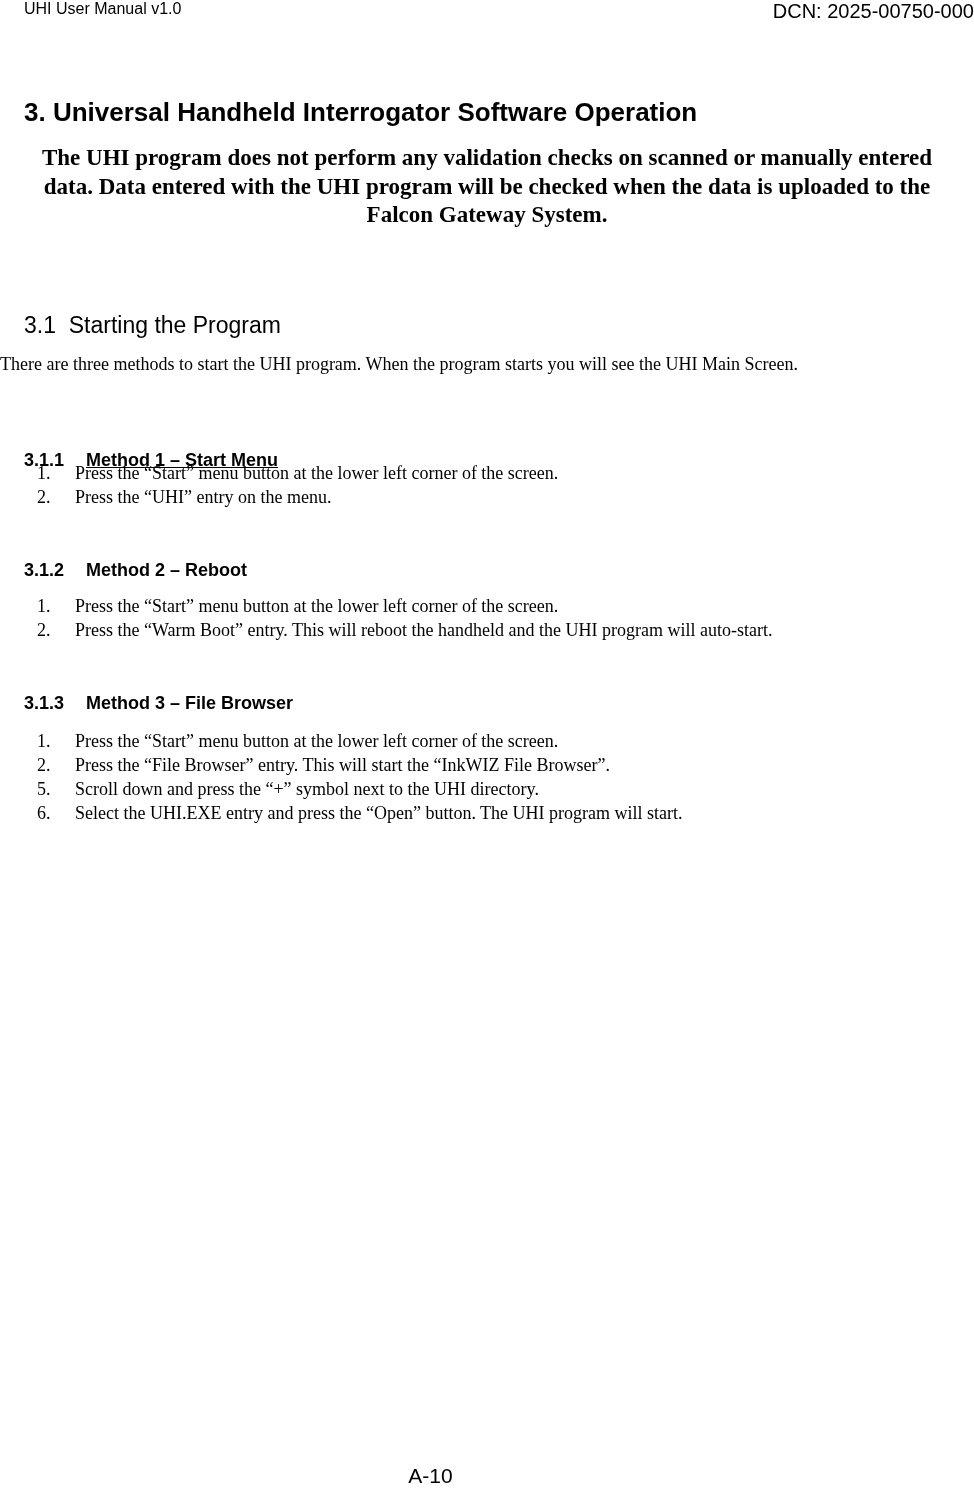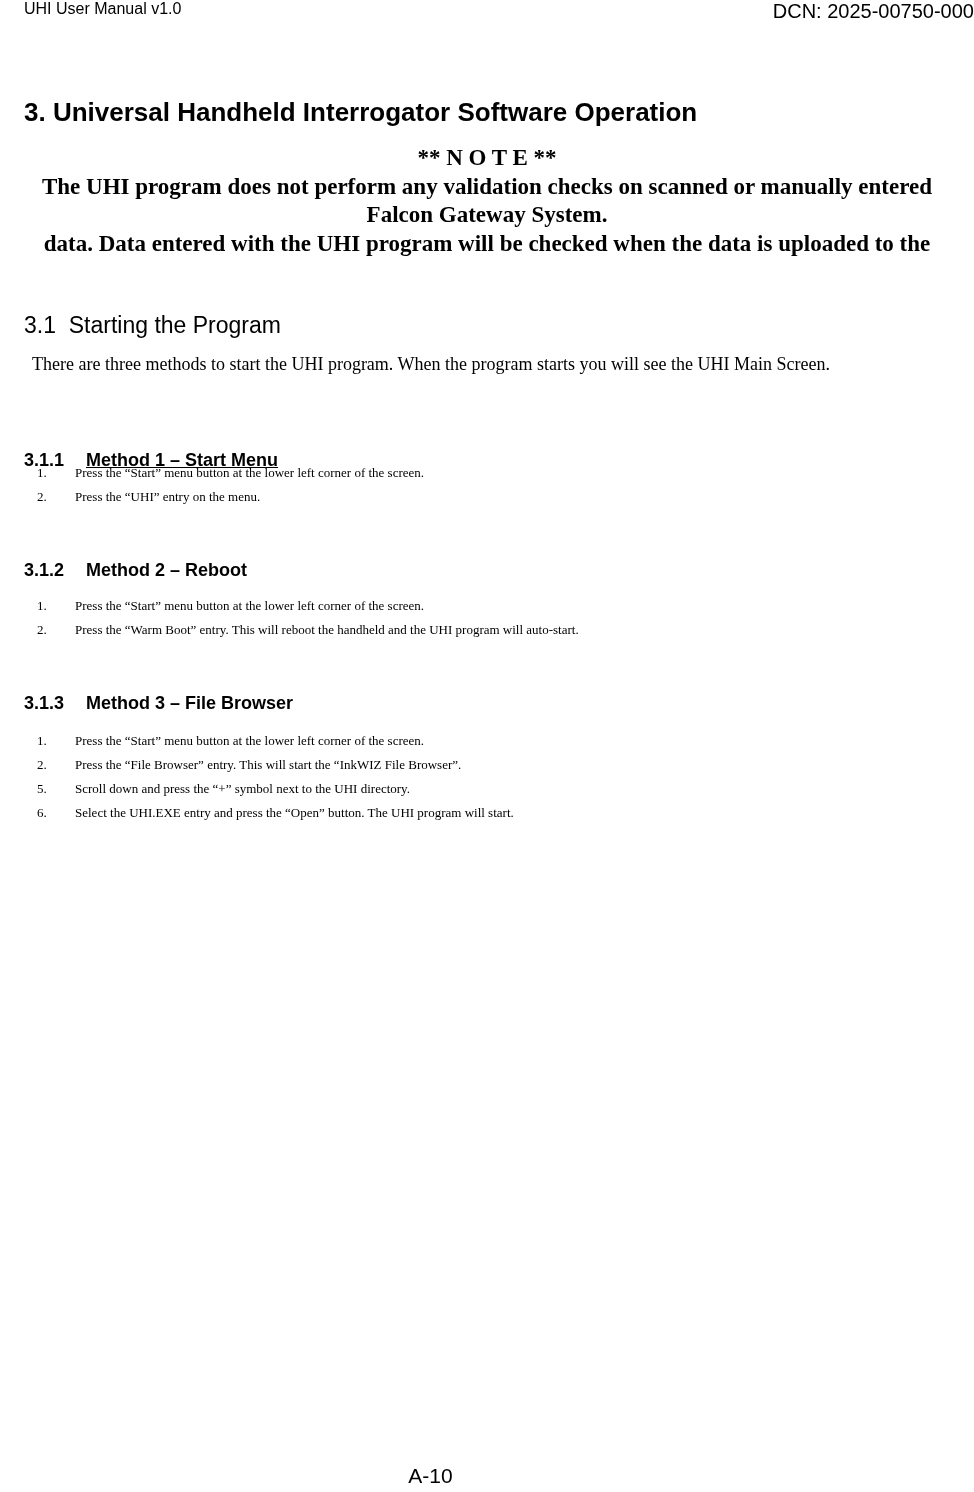--- a/index.html
+++ b/index.html
@@ -9,44 +9,43 @@
   .abs { position: absolute; white-space: nowrap; }
 
   .hdr-left { left: 0; top: 0; font-size: 16px; }
   .hdr-right { right: 0; top: 0; font-size: 20px; }
 
   .h1 { left: 0; top: 97px; font-size: 26px; font-weight: bold; }
 
   .note { left: 0; width: 974px; top: 144px; text-align: center; font-size: 23px; font-weight: bold; line-height: 28.5px; white-space: normal; }
 
   .h2 { left: 0; top: 312px; font-size: 23px; font-weight: normal; }
-  .intro { left: 0; top: 354px; font-size: 18px; padding-left: 32px; }
+  .intro { left: 0; top: 354px; font-size: 18px; }
 
   .h3 { left: 0; font-size: 18px; font-weight: bold; }
   .h3 .num { display: inline-block; width: 62px; }
 
-  ol.steps { position: absolute; left: 0; margin: 0; padding: 0; list-style: none; font-size: 13px; }
+  ol.steps { position: absolute; left: 0; margin: 0; padding: 0; list-style: none; font-size: 18px; }
   ol.steps li { height: 24px; line-height: 24px; white-space: nowrap; }
   ol.steps li .n { display: inline-block; width: 38px; text-align: left; padding-left: 37px; box-sizing: content-box; }
 
   .footer { left: 0; width: 813px; top: 1464px; text-align: center; font-size: 21px; }
 </style>
 </head>
 <body>
 
 <div class="abs sans hdr-left">UHI User Manual v1.0</div>
 <div class="abs sans hdr-right">DCN: 2025-00750-000</div>
 
 <div class="abs sans h1">3.  Universal Handheld Interrogator Software Operation</div>
 
 <div class="abs serif note">
-  <div>** N O T E **</div>
   <div>The UHI program does not perform any validation checks on scanned or manually entered</div>
+  <div>data.  Data entered with the UHI program will be checked when the data is uploaded to the</div>
   <div>Falcon Gateway System.</div>
-  <div>data.  Data entered with the UHI program will be checked when the data is uploaded to the</div>
 </div>
 
 <div class="abs sans h2">
   <span>3.1</span>&nbsp;&nbsp;<span>Starting the Program</span>
 </div>
 <div class="abs serif intro">There are three methods to start the UHI program.   When the program starts you will see the UHI Main Screen.</div>
 
 <div class="abs sans h3" style="top:450px;text-decoration:underline;">
   <span class="num">3.1.1</span><span>Method 1 – Start Menu</span>
 </div>

